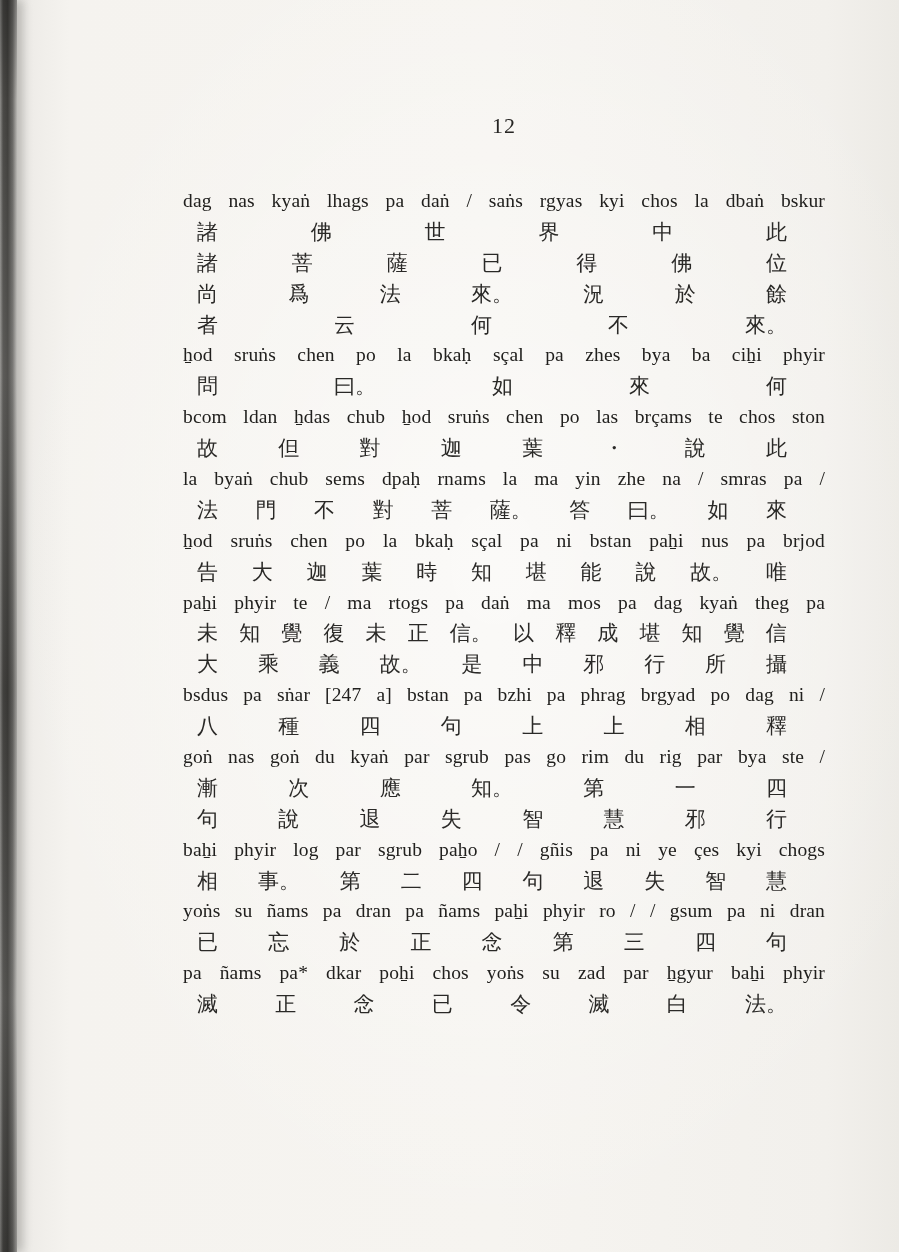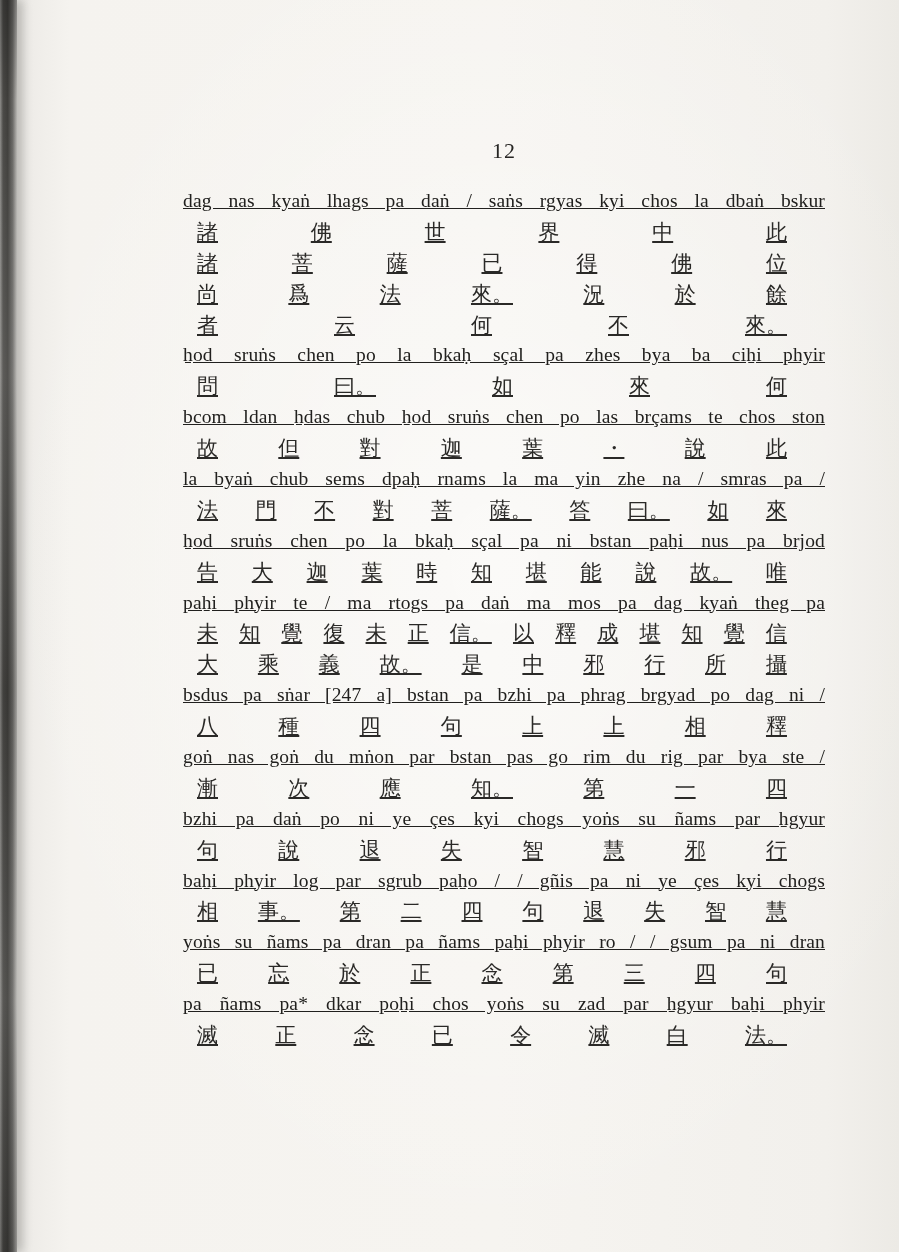--- a/index.html
+++ b/index.html
@@ -35,39 +35,38 @@
     position: absolute;
     inset: 0;
     background: linear-gradient(180deg,
       rgba(0,0,0,0.25) 0%, rgba(0,0,0,0) 8%,
       rgba(255,255,255,0.10) 30%, rgba(0,0,0,0.12) 55%,
       rgba(255,255,255,0.08) 80%, rgba(0,0,0,0.2) 100%);
   }
   .page-number {
     position: absolute;
     left: 183px;
-    top: 138px;
+    top: 113px;
     width: 642px;
     text-align: center;
     font-size: 22px;
     letter-spacing: 1px;
     color: #262523;
   }
   .text-block {
     position: absolute;
     left: 183px;
     top: 186px;
     width: 642px;
     color: #232220;
   }
   .line {
     height: 30.9px;
     line-height: 30.9px;
     overflow: visible;
-    text-decoration: underline;
   }
   .line.tibetan {
     display: block;
     font-size: 19.5px;
     letter-spacing: 0.15px;
     word-spacing: 1px;
     text-align: justify;
     text-align-last: justify;
     white-space: nowrap;
     color: #21201e;
@@ -204,31 +203,30 @@
       <div class="line chinese">
         <span class="cjk">八</span>
         <span class="cjk">種</span>
         <span class="cjk">四</span>
         <span class="cjk">句</span>
         <span class="cjk">上</span>
         <span class="cjk">上</span>
         <span class="cjk">相</span>
         <span class="cjk">釋</span>
       </div>
-      <div class="line tibetan">goṅ nas goṅ du mṅon par bstan pas go rim du rig par bya ste /</div>
+      <div class="line tibetan">goṅ nas goṅ du kyaṅ par sgrub pas go rim du rig par bya ste /</div>
       <div class="line chinese">
         <span class="cjk">漸</span>
         <span class="cjk">次</span>
         <span class="cjk">應</span>
         <span class="cjk">知。</span>
         <span class="cjk">第</span>
         <span class="cjk">一</span>
         <span class="cjk">四</span>
       </div>
-      <div class="line tibetan">bzhi pa daṅ po ni ye çes kyi chogs yoṅs su ñams par ẖgyur</div>
       <div class="line chinese">
         <span class="cjk">句</span>
         <span class="cjk">說</span>
         <span class="cjk">退</span>
         <span class="cjk">失</span>
         <span class="cjk">智</span>
         <span class="cjk">慧</span>
         <span class="cjk">邪</span>
         <span class="cjk">行</span>
       </div>

